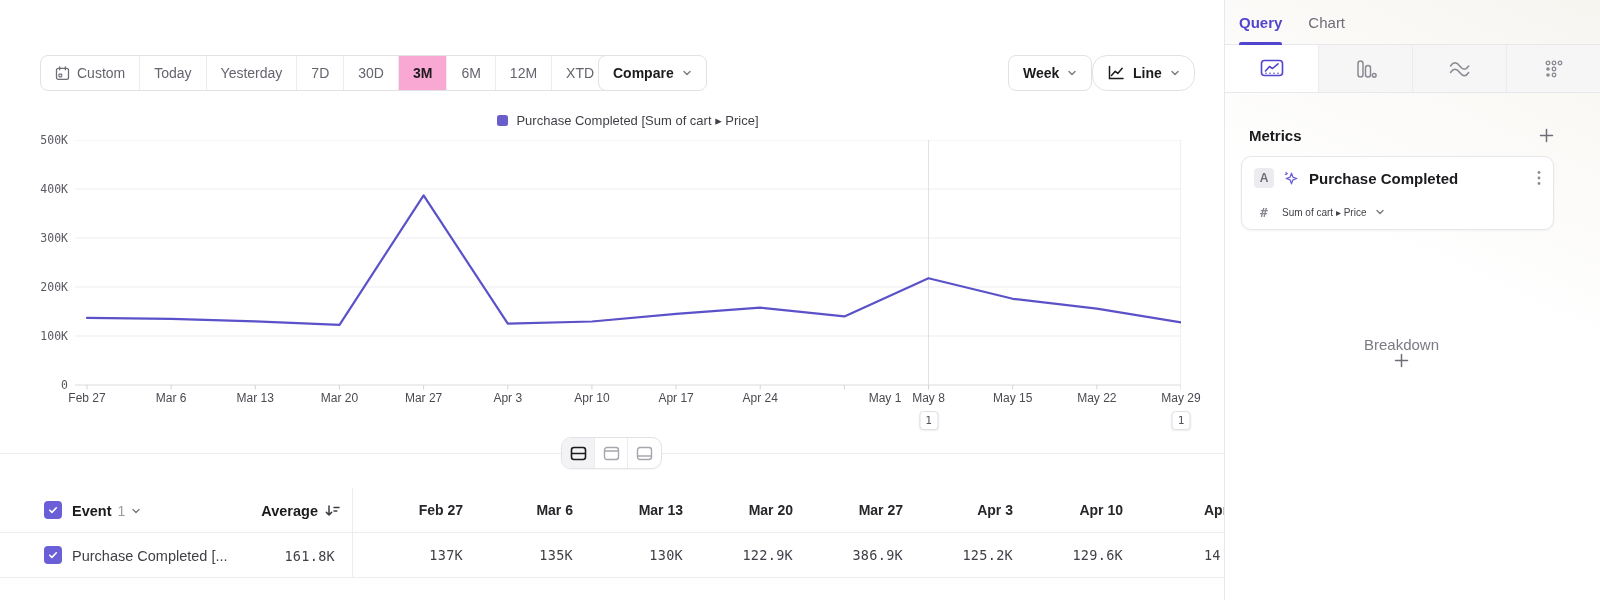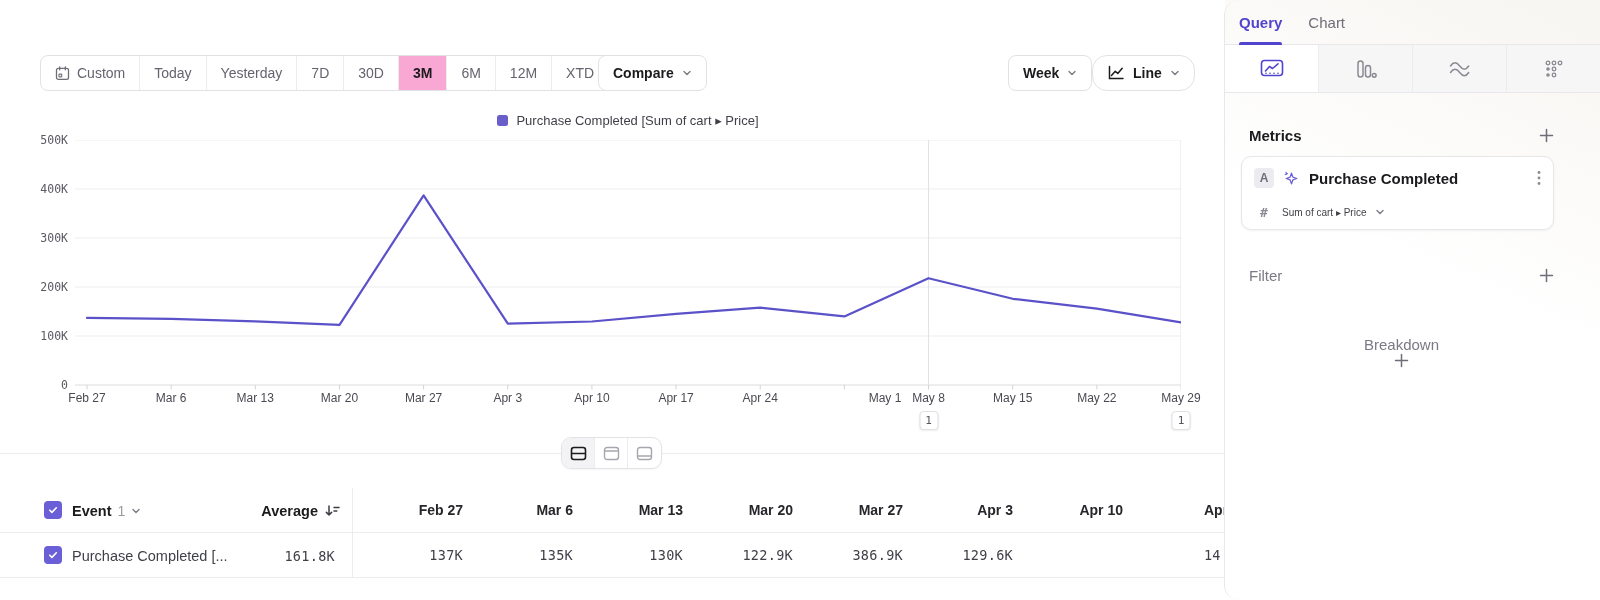--- a/index.html
+++ b/index.html
@@ -82,21 +82,21 @@
   .date-cols{position:absolute;left:353px;top:0;width:871px;height:45px;display:flex;overflow:hidden;}
   .dcol{flex:0 0 110px;text-align:right;line-height:45px;font-size:14px;font-weight:700;color:#26262b;white-space:nowrap;}
   .dval{flex:0 0 110px;text-align:right;line-height:45px;font-size:13.5px;color:var(--txt-mid);
     font-family:"DejaVu Sans Mono",monospace;letter-spacing:.3px;white-space:nowrap;}
   .clip-cell{position:absolute;left:851px;top:0;width:60px;line-height:45px;white-space:nowrap;}
   .clip-cell.h{font-size:14px;font-weight:700;color:#26262b;}
   .clip-cell.v{font-size:13.5px;color:var(--txt-mid);font-family:"DejaVu Sans Mono",monospace;}
 
   
   .sidebar{position:absolute;right:0;top:0;width:376px;height:600px;background:#fff;
-    border-left:1px solid var(--border);border-radius:15px;}
+    border-left:1px solid var(--border);}
   .sidebar::before{content:"";position:absolute;inset:0;pointer-events:none;
     background:linear-gradient(205deg,rgba(246,244,239,.9) 0%,rgba(255,255,255,0) 45%);}
   .sb-tabs{position:absolute;left:0;top:0;right:0;height:45px;display:flex;gap:26px;
     padding-left:14px;border-bottom:1px solid var(--border);}
   .tab{position:relative;display:inline-flex;align-items:center;height:45px;font-size:15px;
     color:var(--txt-gray);cursor:pointer;}
   .tab.active{color:var(--accent);font-weight:700;}
   .tab.active::after{content:"";position:absolute;left:0;right:0;bottom:0;height:3px;
     background:var(--accent);border-radius:2px 2px 0 0;}
   .chart-icons{position:absolute;left:0;top:45px;right:0;height:48px;display:flex;
@@ -333,20 +333,21 @@
         </svg>
     </div>
     <div class="row-name">Purchase Completed [...</div>
     <div class="avg-val mono">161.8K</div>
     <div class="date-cols" id="date-values">
         <div class="dval">137K</div>
         <div class="dval">135K</div>
         <div class="dval">130K</div>
         <div class="dval">122.9K</div>
         <div class="dval">386.9K</div>
+        <div class="dval">125.2K</div>
         <div class="dval">129.6K</div>
         <div class="clip-cell v">14</div>
       </div>
   </div>
 </div>
 
 <div class="sidebar">
   <div class="sb-tabs" id="sidebar-tabs">
       <div class="tab active">Query</div>
       <div class="tab">Chart</div>
@@ -428,28 +429,20 @@
       <span class="mc-hash">#</span>
       <span class="mc-agg">Sum of cart ▸ Price</span>
       <span class="chev">
         <svg width="10" height="10" viewBox="0 0 10 10">
             <path d="M2 3.5 L5 6.5 L8 3.5" fill="none" stroke="currentColor" stroke-width="1.4" stroke-linecap="round" stroke-linejoin="round"></path>
           </svg>
       </span>
     </div>
   </div>
 
-  <div class="section-head dim" style="top:264px;">
-    <span class="title">Filter</span>
-    <span class="plus-btn">
-      <svg width="15" height="15" viewBox="0 0 15 15">
-          <path d="M7.5 1.5 V13.5 M1.5 7.5 H13.5" stroke="currentColor" stroke-width="1.5" stroke-linecap="round"></path>
-        </svg>
-    </span>
-  </div>
 
   <div class="section-head dim" style="top:336px;flex-direction:column;">
     <span class="title">Breakdown</span>
     <span class="plus-btn">
       <svg width="15" height="15" viewBox="0 0 15 15">
           <path d="M7.5 1.5 V13.5 M1.5 7.5 H13.5" stroke="currentColor" stroke-width="1.5" stroke-linecap="round"></path>
         </svg>
     </span>
   </div>
 </div>

